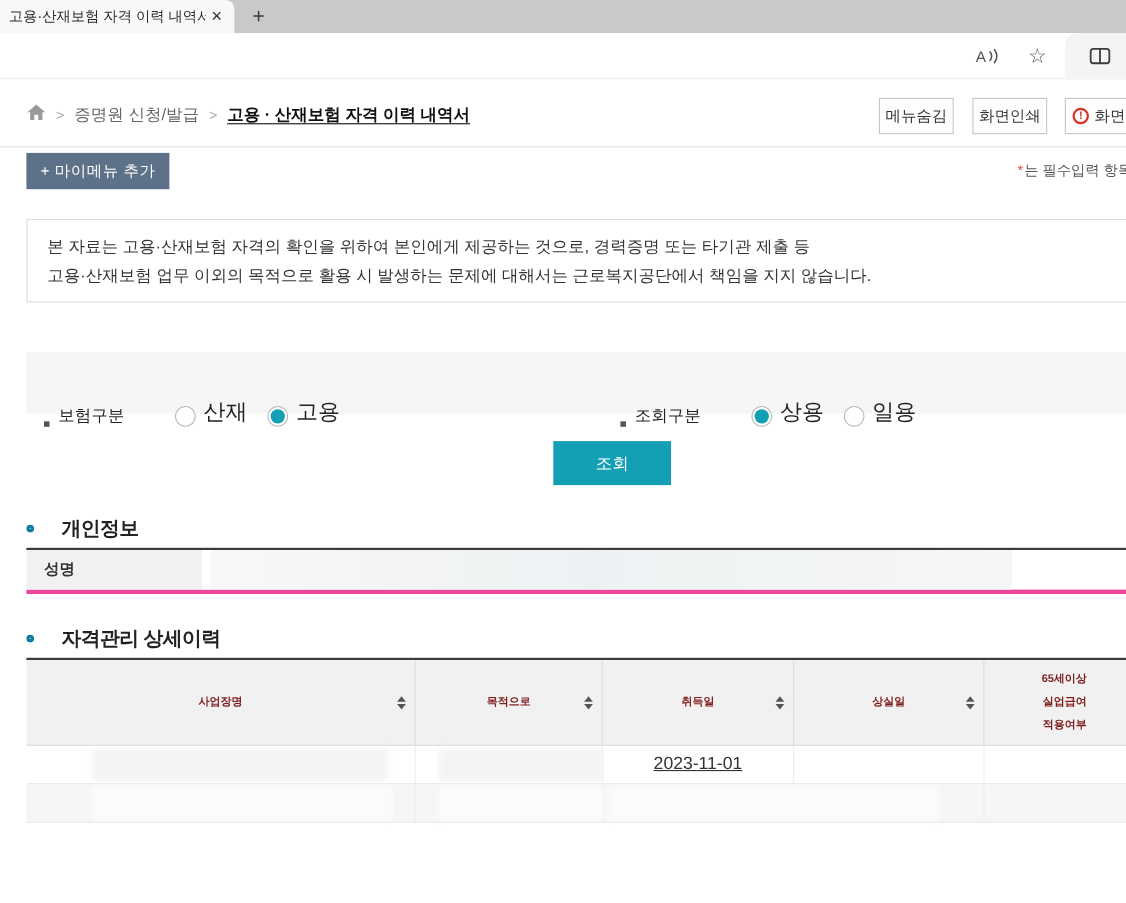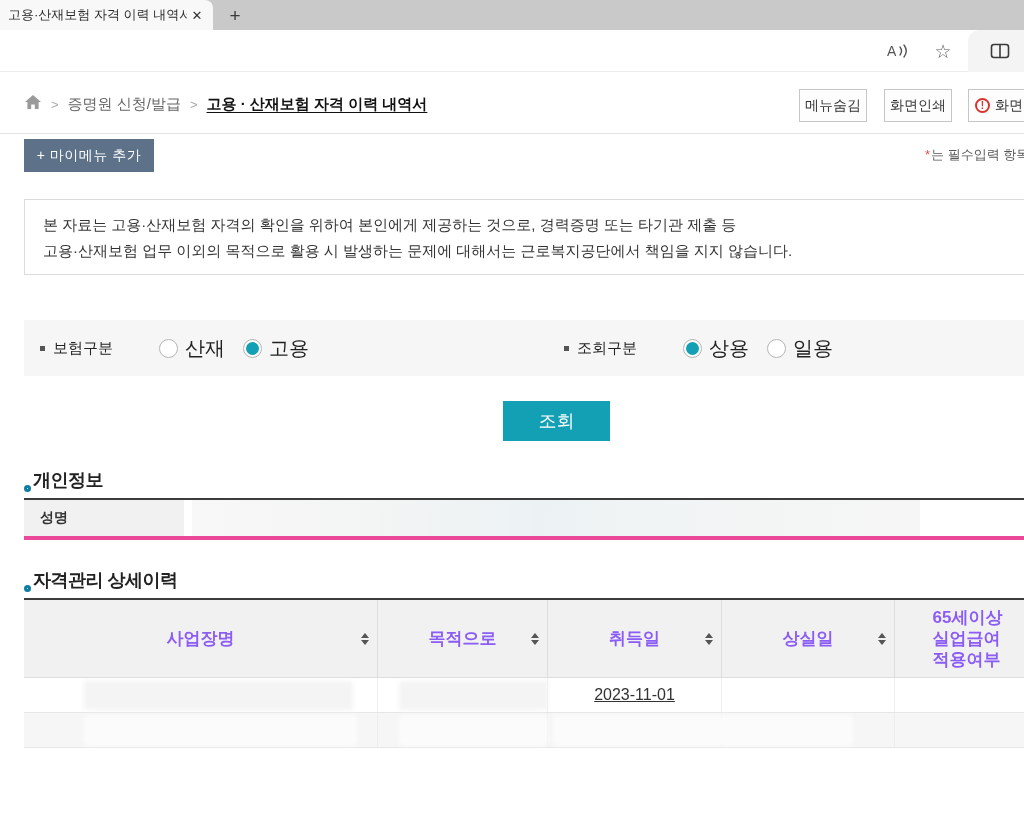--- a/index.html
+++ b/index.html
@@ -36,48 +36,48 @@
   .top-divider { position:absolute; left:0; top:133px; width:1024px; height:1px; background:#e3e3e3; }
 
   .mymenu-btn { position:absolute; left:24px; top:139px; width:130px; height:33px; background:var(--mymenu,#5d7289); color:#fff; font-size:14px; display:flex; align-items:center; justify-content:center; letter-spacing:0.5px; }
 
   .req-note { position:absolute; left:925px; top:146px; font-size:13px; color:#555; white-space:nowrap; }
   .req-star { color:#e2534a; margin-right:1px; }
 
   .notice-box { position:absolute; left:24px; top:199px; width:1010px; height:76px; border:1px solid #dcdcdc; padding:12px 18px; font-size:15px; color:#333; line-height:26px; }
 
   .filter-bar { position:absolute; left:24px; top:320px; width:1010px; height:56px; background:#f6f6f6; }
-  .filter-group { position:absolute; top:0; height:56px; display:flex; align-items:center; }
+  .filter-group { position:absolute; top:12px; height:56px; display:flex; align-items:flex-end; }
   .fg1 { left:16px; } .fg2 { left:540px; }
   .sq-bullet { width:5px; height:5px; background:#555; display:inline-block; margin-right:8px; }
   .filter-label { font-size:15px; color:#222; margin-right:46px; }
   .radio { width:19px; height:19px; border-radius:50%; background:#fff; border:1px solid #b5b5b5; position:relative; display:inline-block; }
   .radio.checked::after { content:""; position:absolute; inset:2px; border-radius:50%; background:var(--accent,#14a0b4); }
   .radio-label { font-size:20px; color:#222; margin:0 18px 0 7px; }
 
-  .search-btn { position:absolute; left:503px; top:401px; width:107px; height:40px; background:var(--accent,#14a0b4); color:#fff; font-size:18px; border:none; display:flex; align-items:center; justify-content:center; }
-
-  .sec-heading { position:absolute; left:24px; display:flex; align-items:flex-end; gap:2px; }
+  .search-btn { position:absolute; left:503px; top:401px; width:107px; height:40px; background:var(--accent,#14a0b4); color:#fff; font-size:15px; border:none; display:flex; align-items:center; justify-content:center; }
+
+  .sec-heading { position:absolute; left:24px; display:flex; align-items:center; gap:25px; }
   .sec1 { top:468px; } .sec2 { top:568px; }
   .dot-bullet { width:7px; height:7px; border:3px solid var(--bullet,#0f7ca2); border-radius:50%; background:#fff; }
   .sec-title { font-size:18px; font-weight:bold; color:#222; letter-spacing:-0.5px; }
 
   
   .ptable { position:absolute; left:24px; top:498px; width:1000px; height:42px; border-top:2px solid #3c3c3c; border-bottom:4px solid #ec4899; display:flex; }
   .pt-label { width:160px; background:#f1f1f1; font-size:14px; font-weight:bold; color:#333; display:flex; align-items:center; padding-left:16px; }
   .pt-gap { width:8px; background:#fff; }
   .pt-value { width:728px; background:linear-gradient(90deg,#f8f8f8 0%,#f3f4f4 25%,#ecf2f4 48%,#f1f4f4 65%,#f6f6f6 100%); filter:blur(0.5px); }
 
   
   .htable { position:absolute; left:24px; top:598px; width:1016px; border-top:2px solid #3c3c3c; }
   .hrow { display:flex; }
   .th-row { height:78px; background:#f1f1f1; border-bottom:1px solid #ddd; }
   .hcell { position:relative; display:flex; align-items:center; justify-content:center; border-right:1px solid #ddd; }
   .c1{width:354px;} .c2{width:170px;} .c3{width:174px;} .c4{width:173px;} .c5{width:145px; border-right:none;}
-  .th { font-size:17px; font-weight:bold; color:#8b5cf6; text-align:left; white-space:pre-line; line-height:21px; }
+  .th { font-size:10px; font-weight:bold; color:#7f1d1d; text-align:right; white-space:pre-line; line-height:21px; }
   .sort { position:absolute; right:8px; top:50%; transform:translateY(-50%); display:flex; flex-direction:column; gap:2px; }
   .tri-up { width:0; height:0; border-left:4px solid transparent; border-right:4px solid transparent; border-bottom:5px solid #555; }
   .tri-dn { width:0; height:0; border-left:4px solid transparent; border-right:4px solid transparent; border-top:5px solid #555; }
   .data-row { height:35px; border-bottom:1px solid #e6e6e6; }
   .data-row .hcell { border-right:1px solid #ededed; font-size:16px; color:#333;text-decoration:underline; }
   .row-alt { background:#f6f6f6; }
   .blob { position:absolute; border-radius:2px; filter:blur(2.5px); }
   .blob-w { background:#f4f4f5; }
   .blob-g { background:#fbfbfb; }
 </style>

